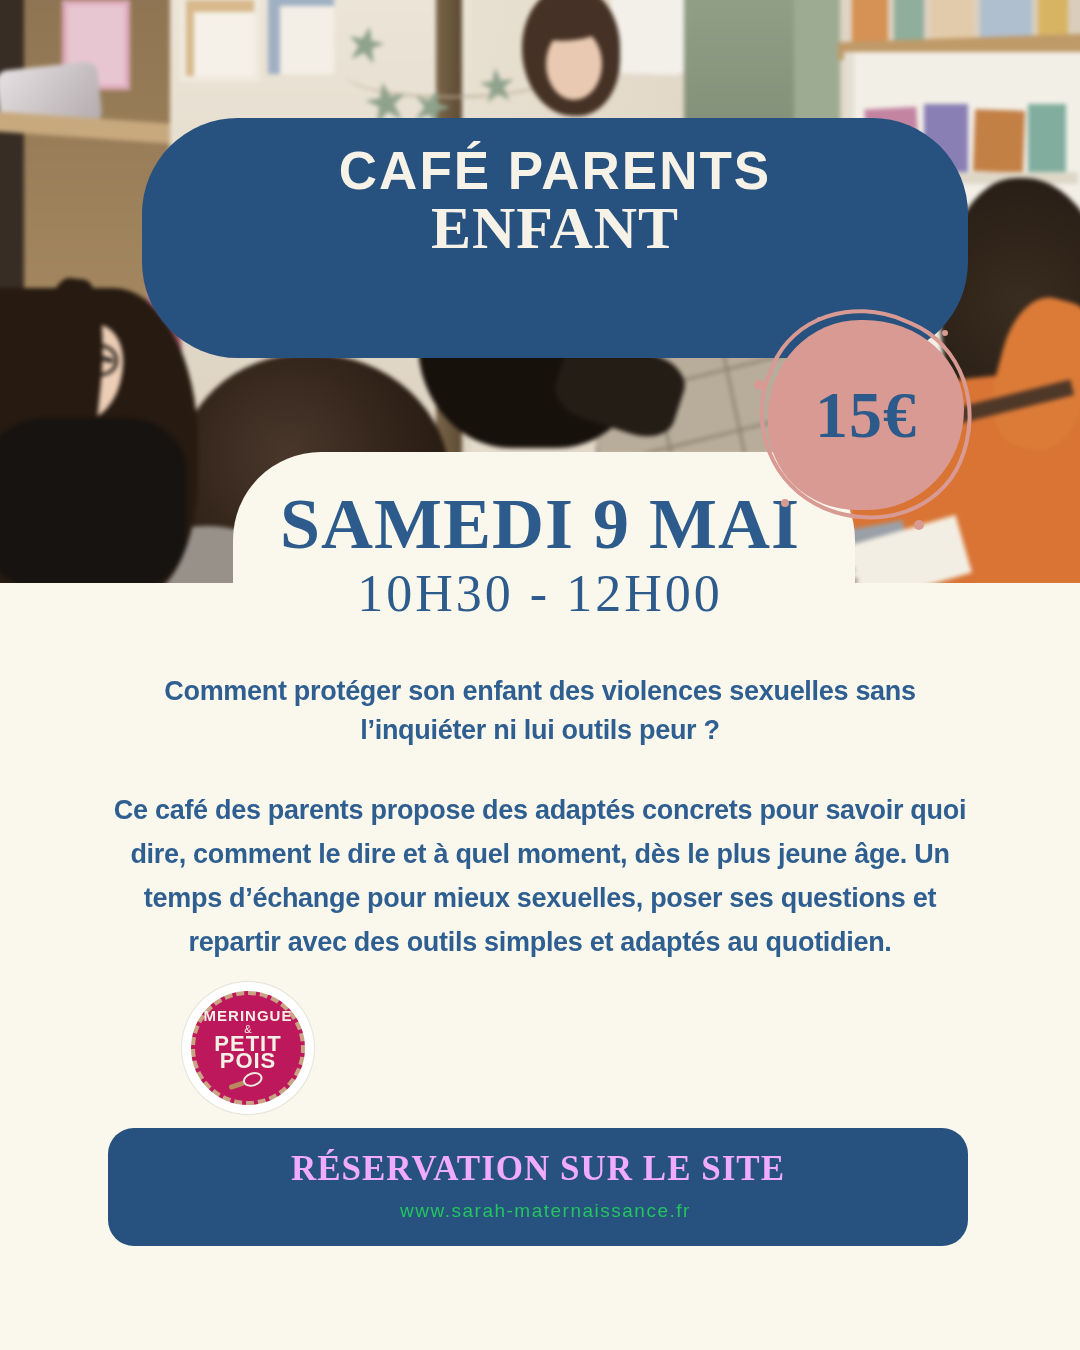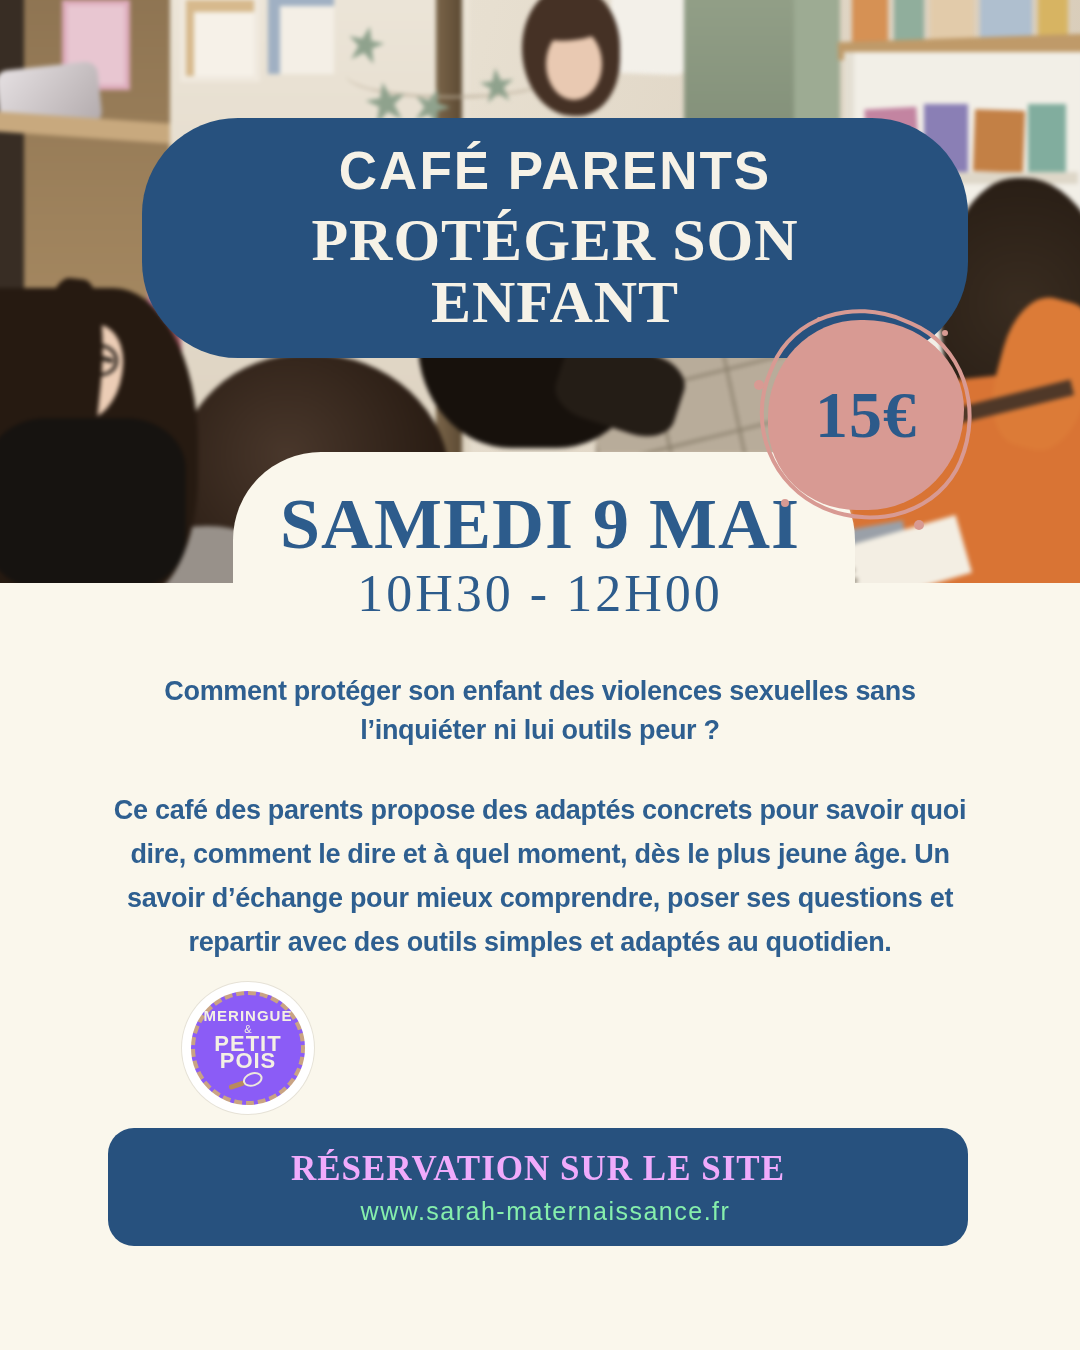--- a/index.html
+++ b/index.html
@@ -41,35 +41,35 @@
   .date-block{position:absolute;left:0;top:489px;width:1080px;text-align:center;z-index:3;color:#2D5C8C;}
   .date-line{font-family:"Liberation Serif",serif;font-weight:700;font-size:72px;line-height:70px;letter-spacing:1px;}
   .time-line{font-family:"Liberation Serif",serif;font-weight:400;font-size:52px;line-height:58px;letter-spacing:3px;margin-top:6px;}
   .para{position:absolute;left:0;width:1080px;text-align:center;z-index:2;color:#2E5F90;font-weight:700;}
   .para .line{white-space:nowrap;}
   .intro{top:672px;font-size:27px;line-height:39px;letter-spacing:-0.3px;}
   .body-text{top:788px;font-size:27px;line-height:44px;letter-spacing:-0.3px;}
   
   .logo{position:absolute;left:182px;top:982px;width:132px;height:132px;border-radius:50%;background:#ffffff;
     box-shadow:0 0 0 1px #e6e2d7;z-index:2;}
-  .logo-inner{position:absolute;inset:9px;border-radius:50%;background:#8b5cf6;border:4px dashed #C9A383;box-sizing:border-box;
+  .logo-inner{position:absolute;inset:9px;border-radius:50%;background:#be185d;border:4px dashed #C9A383;box-sizing:border-box;
     display:flex;flex-direction:column;align-items:center;justify-content:center;color:#F4F0E4;text-align:center;}
   .logo-top{font-size:15px;font-weight:700;letter-spacing:1px;line-height:16px;}
   .logo-amp{font-size:11px;line-height:11px;}
   .logo-bottom{font-size:22px;font-weight:700;letter-spacing:1px;line-height:17px;}
   .whisk{position:relative;width:40px;height:16px;margin-top:4px;transform:rotate(-18deg);}
   .whisk-handle{position:absolute;left:0;top:6px;width:16px;height:5px;background:#B98A5E;border-radius:2px;}
   .whisk-head{position:absolute;left:15px;top:1px;width:20px;height:14px;border:2px solid #EDE8DC;border-radius:50%;box-sizing:border-box;}
   .venue{position:absolute;left:332px;top:1016px;width:620px;text-align:center;z-index:2;
     font-family:"Liberation Serif",serif;font-weight:700;font-size:37px;line-height:50px;letter-spacing:1px;color:#2B5A89;}
   
   .cta{position:absolute;left:108px;top:1128px;width:860px;height:118px;z-index:2;
     background:#27517E;border-radius:26px;text-align:center;padding-top:22px;box-sizing:border-box;cursor:pointer;}
   .cta-title{font-family:"Liberation Serif",serif;font-weight:700;font-size:35px;line-height:38px;letter-spacing:1px;color:#f0abfc;}
-  .cta-url{font-size:25px;line-height:30px;letter-spacing:1.5px;color:#86efac;margin-top:8px;font-weight:400;padding-left:15px;}
+  .cta-url{font-size:19px;line-height:30px;letter-spacing:1.5px;color:#22c55e;margin-top:8px;font-weight:400;padding-left:15px;}
 </style>
 </head>
 <body>
 
 <div class="poster">
 
   <div class="photo">
     <div class="scene">
 
       <div style="left:0;top:0;width:52px;height:452px;background:#382D23;"></div>
@@ -140,42 +140,41 @@
       <div style="left:966px;top:408px;width:122px;height:16px;background:#503827;transform:rotate(-14deg);"></div>
       <div style="left:850px;top:540px;width:72px;height:56px;background:#9AA0A8;transform:rotate(-10deg);"></div>
       <div style="left:862px;top:544px;width:118px;height:60px;background:#F3EEE2;border-left:6px dotted #8E8675;transform:rotate(-16deg);box-sizing:border-box;"></div>
     </div>
   </div>
 
   <div class="date-tab"></div>
 
   <div class="title-card">
     <div class="kicker">CAFÉ PARENTS</div>
-    <div class="title-line first">PROTÉGER SON</div>
     <div class="title-line">ENFANT</div>
   </div>
 
   <div class="price-badge">
     <span class="price-text">15€</span>
   </div>
 
   <div class="date-block">
     <div class="date-line">SAMEDI 9 MAI</div>
     <div class="time-line">10H30 - 12H00</div>
   </div>
 
   <div class="para intro">
     <div class="line">Comment protéger son enfant des violences sexuelles sans</div>
     <div class="line">l’inquiéter ni lui outils peur ?</div>
   </div>
 
   <div class="para body-text">
     <div class="line">Ce café des parents propose des adaptés concrets pour savoir quoi</div>
     <div class="line">dire, comment le dire et à quel moment, dès le plus jeune âge. Un</div>
-    <div class="line">savoir d’échange pour mieux comprendre, poser ses questions et</div>
+    <div class="line">temps d’échange pour mieux sexuelles, poser ses questions et</div>
     <div class="line">repartir avec des outils simples et adaptés au quotidien.</div>
   </div>
 
   <div class="logo">
     <div class="logo-inner">
       <span class="logo-top">MERINGUE</span>
       <span class="logo-amp">&amp;</span>
       <span class="logo-bottom">PETIT POIS</span>
       <span class="whisk">
         <span class="whisk-handle"></span>

